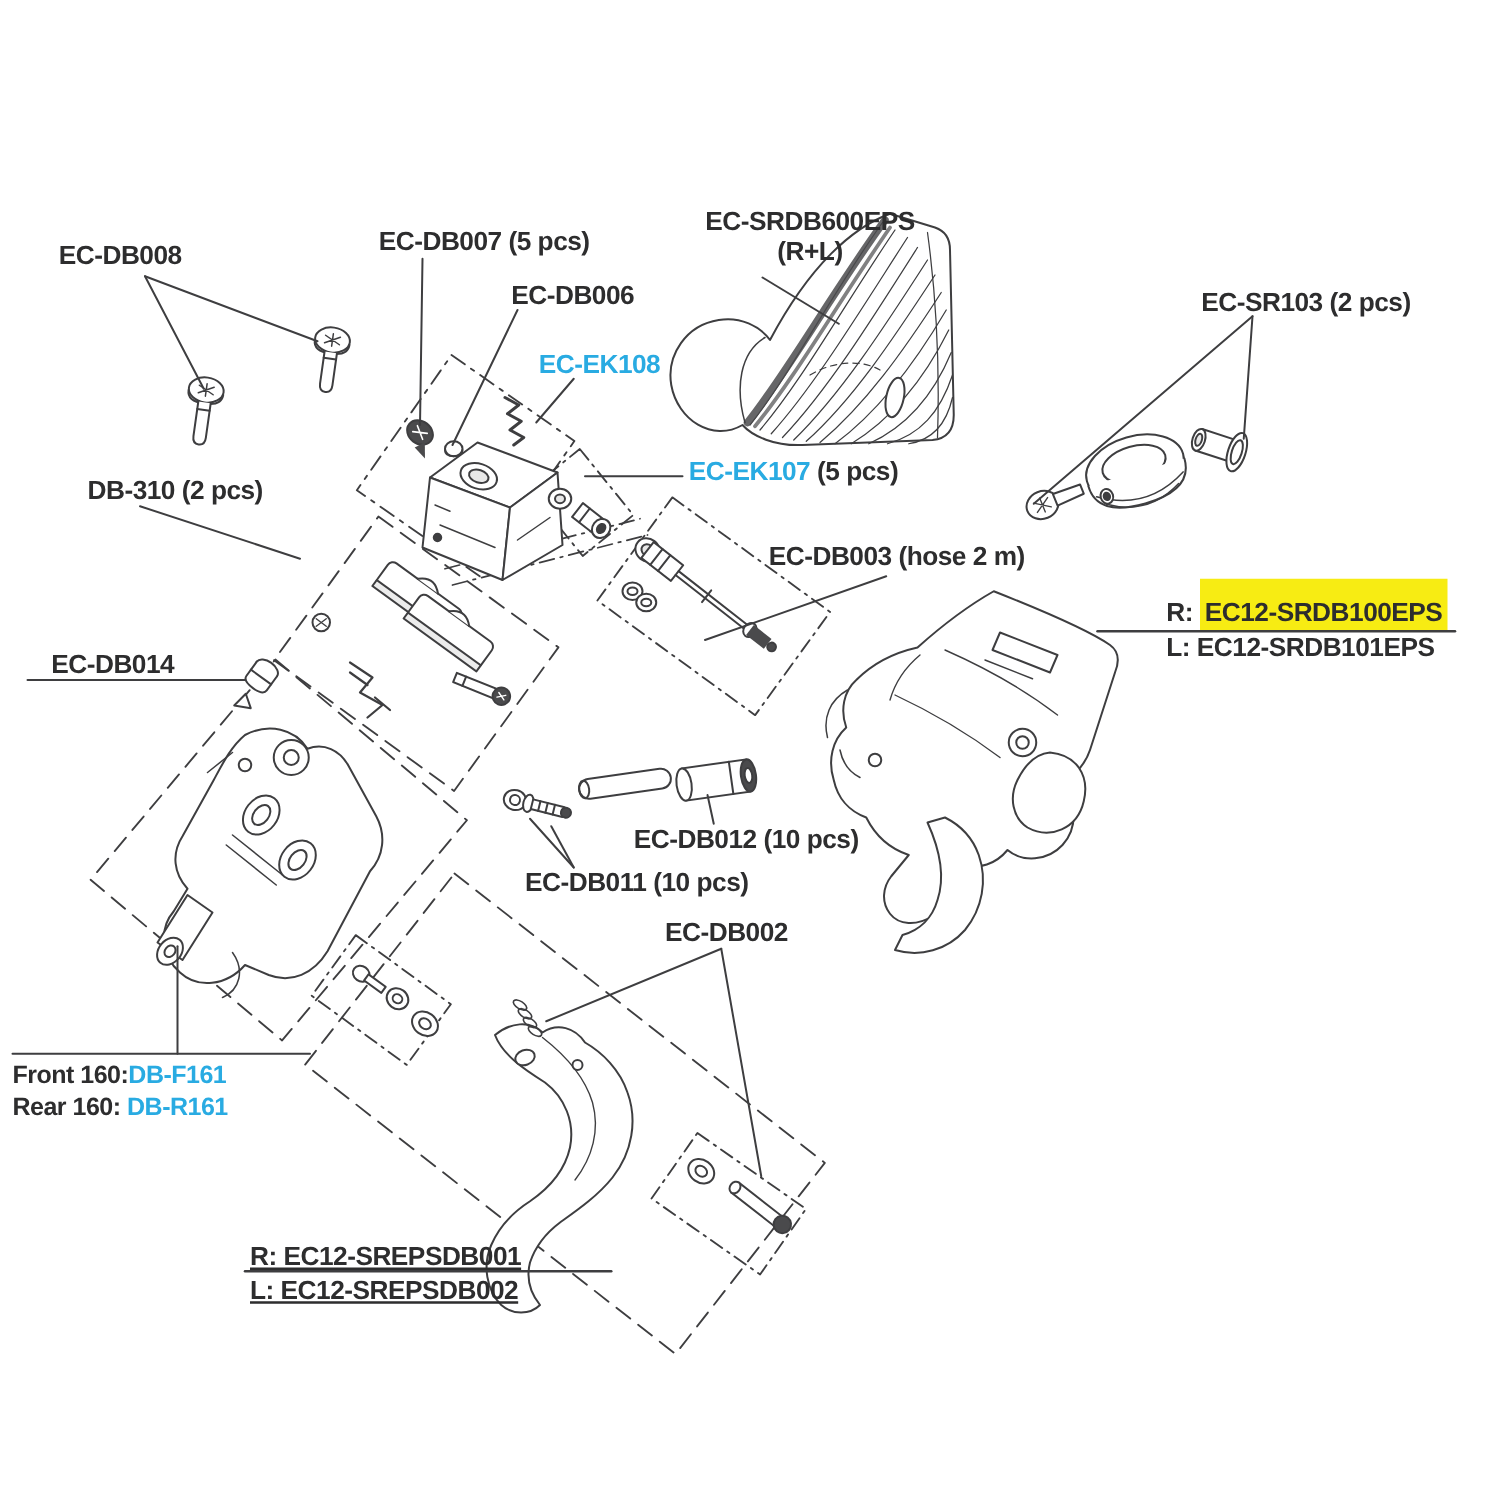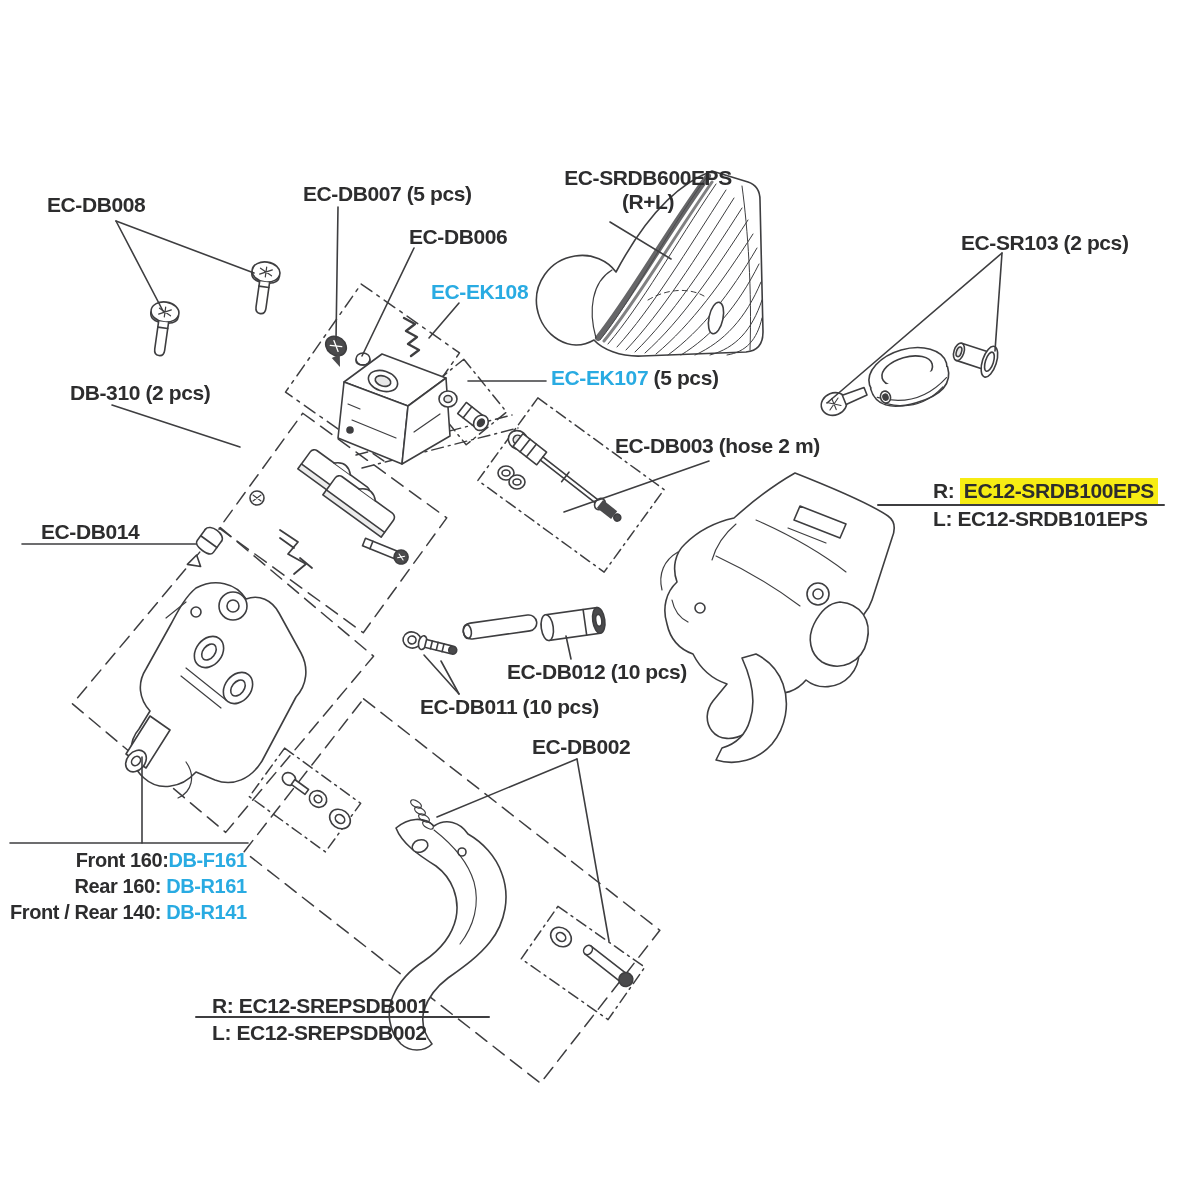--- a/index.html
+++ b/index.html
@@ -12,26 +12,26 @@
   .stage{
     position:relative;width:1200px;height:1200px;background:#ffffff;
     font-family:"Liberation Sans", sans-serif;overflow:hidden;
   }
   svg.art{position:absolute;left:0;top:0;width:1200px;height:1200px;}
   .lbl{
     position:absolute;font-weight:700;font-size:21px;line-height:1.15;
     letter-spacing:-0.4px;color:var(--ink);white-space:nowrap;
   }
   .cyan{color:var(--accent);}
-  .hl{background:var(--hl);padding:1px 4px 2px 4px;}
+  .hl{background:var(--hl);padding:16px 4px 2px 4px;}
   .center{text-align:center;margin-left:38px;}
   .small{font-size:20px;}
   .row{display:block;}
   .r28 .row{line-height:28px;}
-  .r26 .row{line-height:26px;text-align:right;}
+  .r26 .row{line-height:26px;}
   .r27 .row{line-height:27px;}
 </style>
 </head>
 <body>
 
 <div class="stage">
 
 <svg class="art" viewBox="0 0 1200 1200" fill="none" stroke="#3e3e40" stroke-width="1.6" stroke-linecap="round" stroke-linejoin="round">
 
   <g stroke-width="1.5">
@@ -339,21 +339,20 @@
 
 <div class="lbl" style="left:507px;top:660px;"><span>EC-DB012 (10 pcs)</span></div>
 
 <div class="lbl" style="left:420px;top:695px;"><span>EC-DB011 (10 pcs)</span></div>
 
 <div class="lbl" style="left:532px;top:735px;"><span>EC-DB002</span></div>
 
 <div class="lbl small r26" style="left:10px;top:847px;">
   <span class="row"><span>Front 160:</span><span class="cyan">DB-F161</span></span>
   <span class="row"><span>Rear 160: </span><span class="cyan">DB-R161</span></span>
-  <span class="row"><span>Front / Rear 140: </span><span class="cyan">DB-R141</span></span>
-</div>
-
-<div class="lbl r27" style="left:212px;top:992px;">
+</div>
+
+<div class="lbl r27" style="left:200px;top:992px;text-decoration:underline;">
   <span class="row">R: EC12-SREPSDB001</span>
   <span class="row">L: EC12-SREPSDB002</span>
 </div>
 
 </div>
 
 </body></html>

